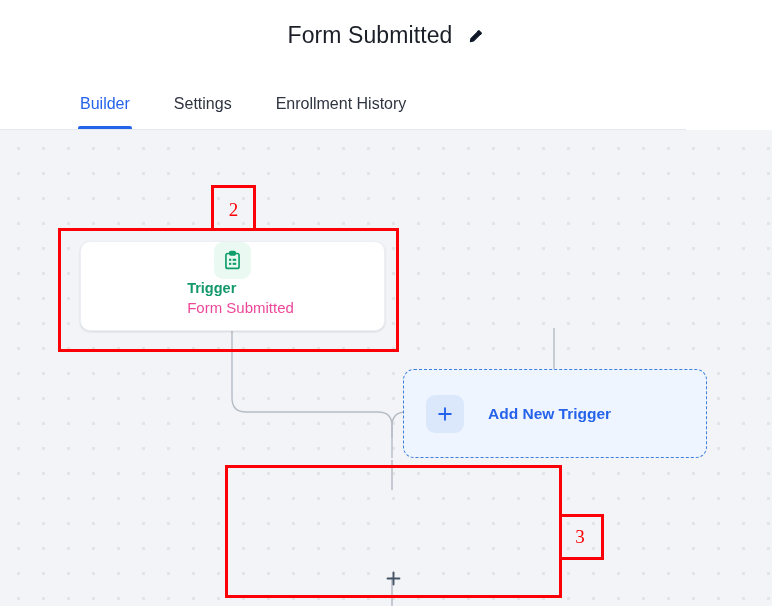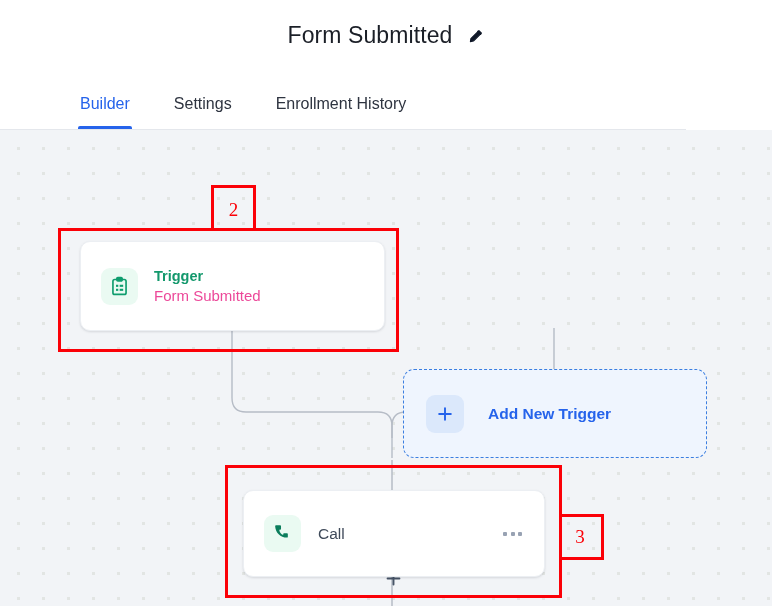--- a/index.html
+++ b/index.html
@@ -115,20 +115,21 @@
   .node-card {
     position: absolute;
     background: #ffffff;
     border: 1px solid #eceff3;
     border-radius: 10px;
     box-shadow: 0 1px 3px rgba(16,24,40,0.08), 0 1px 2px rgba(16,24,40,0.05);
     box-sizing: border-box;
     display: flex;
     align-items: center;
     cursor: pointer;
+    flex-direction: column;
   }
   #trigger-card {
     left: 80px;
     top: 111px;
     width: 305px;
     height: 90px;
     padding: 0 20px;
   }
   #call-card {
     left: 243px;
@@ -322,33 +323,20 @@
       </span>
       <span class="add-trigger-label">Add New Trigger</span>
     </div>
 
     <div class="connector-plus">
       <svg viewBox="0 0 24 24" width="19" height="19" fill="none" stroke="#475467" stroke-width="2.4" stroke-linecap="round">
         <path d="M12 4.5 L12 19.5 M4.5 12 L19.5 12"></path>
       </svg>
     </div>
 
-    <div class="node-card" id="call-card">
-      <span class="icon-badge">
-        <svg viewBox="0 0 24 24" width="21" height="21" fill="#0b7d5c">
-          <path d="M6.6 2.6 H9.3 a1 1 0 0 1 1 1 v3.1 a1 1 0 0 1 -1 1 H8.3 c0.25 2.6 2.0 5.0 4.5 6.1 v-1.1 a1 1 0 0 1 1 -1 h3.3 a1 1 0 0 1 1 1 v2.9 a1 1 0 0 1 -1 1 C9.6 16.6 4.0 11.0 3.6 3.6 a1 1 0 0 1 1 -1 Z"></path>
-        </svg>
-      </span>
-      <span class="call-label">Call</span>
-      <span class="dots-menu">
-        <i></i>
-        <i></i>
-        <i></i>
-      </span>
-    </div>
 
   </div>
 
   <div class="annot-tag" id="annot-2-box">2</div>
   <div class="annot-box" id="annot-2-rect"></div>
 
   <div class="annot-box" id="annot-3-rect"></div>
   <div class="annot-tag" id="annot-3-box">3</div>
 
 </div>

